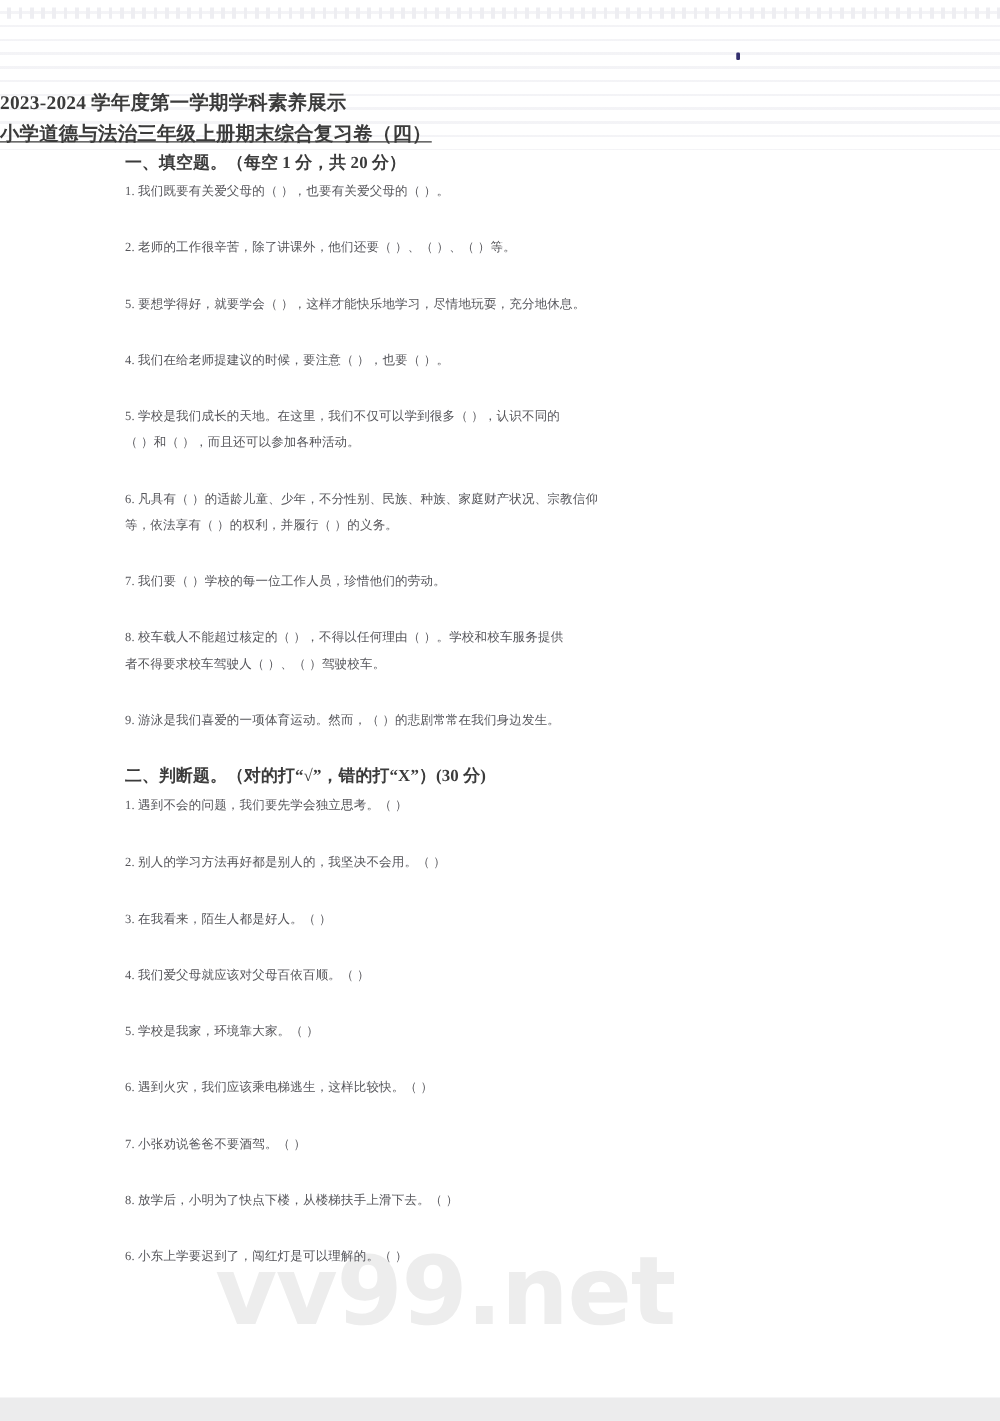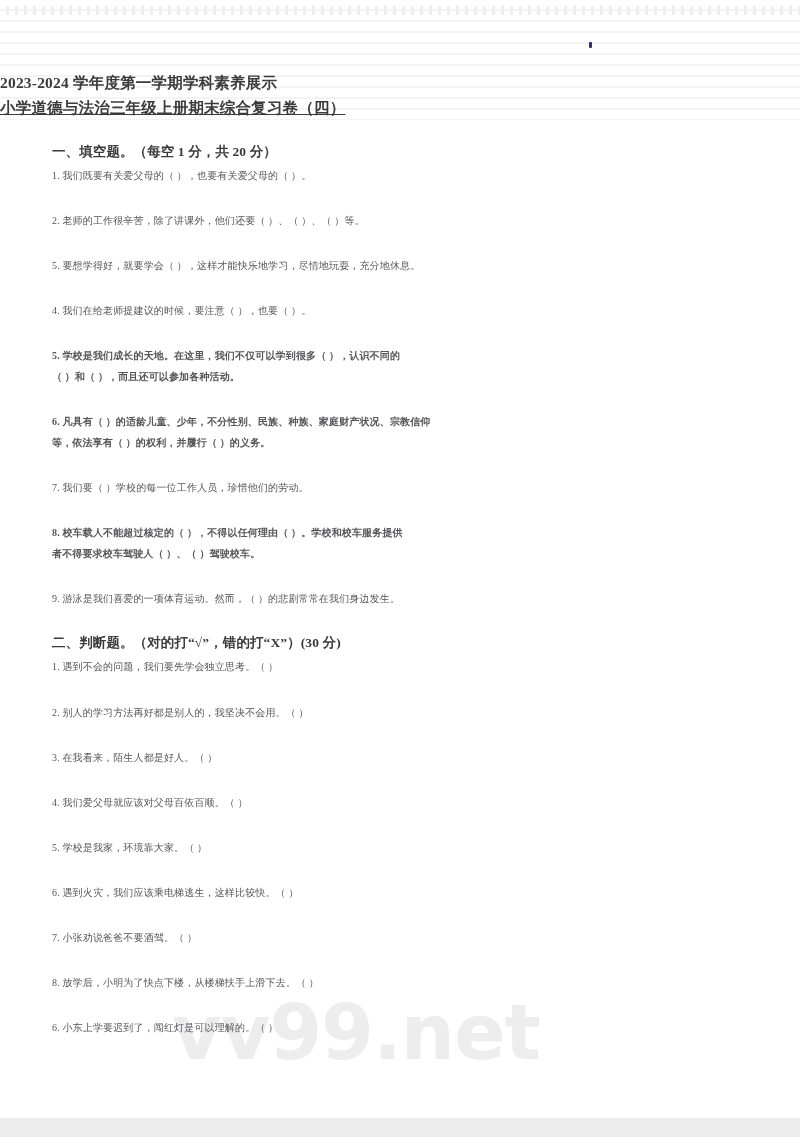--- a/index.html
+++ b/index.html
@@ -102,22 +102,21 @@
     line-height: 25px;
     color: #3b3b3b;
     letter-spacing: 0.2px;
   }
   .title-line.sub {
     font-size: 15.5px;
     text-decoration: underline;
   }
 
   .body-block {
-    margin-top: 22px;
-    padding: 0 118px 0 52px;
+    padding: 0 118px 0 100px;
   }
 
   .section-head {
     font-weight: 700;
     font-size: 13.5px;
     line-height: 20px;
     color: #3b3b3b;
     margin-top: 0;
     margin-bottom: 3px;
     letter-spacing: 0.1px;
@@ -131,21 +130,20 @@
     line-height: 21px;
     color: #55555a;
     margin: 0 0 24px 0;
     letter-spacing: 0.15px;
   }
   .q:first-child {
     margin-top: 0;
   }
   .q.wrap {
     margin-bottom: 22px;
-    font-weight: bold;
   }
   .q-line2 {
     display: block;
   }
 
   .sec1 .q { margin-bottom: 24px; }
   .sec2 .q { margin-bottom: 24px; }
   .sec2 .q.first { margin-bottom: 25px; }
 </style>
 </head>

